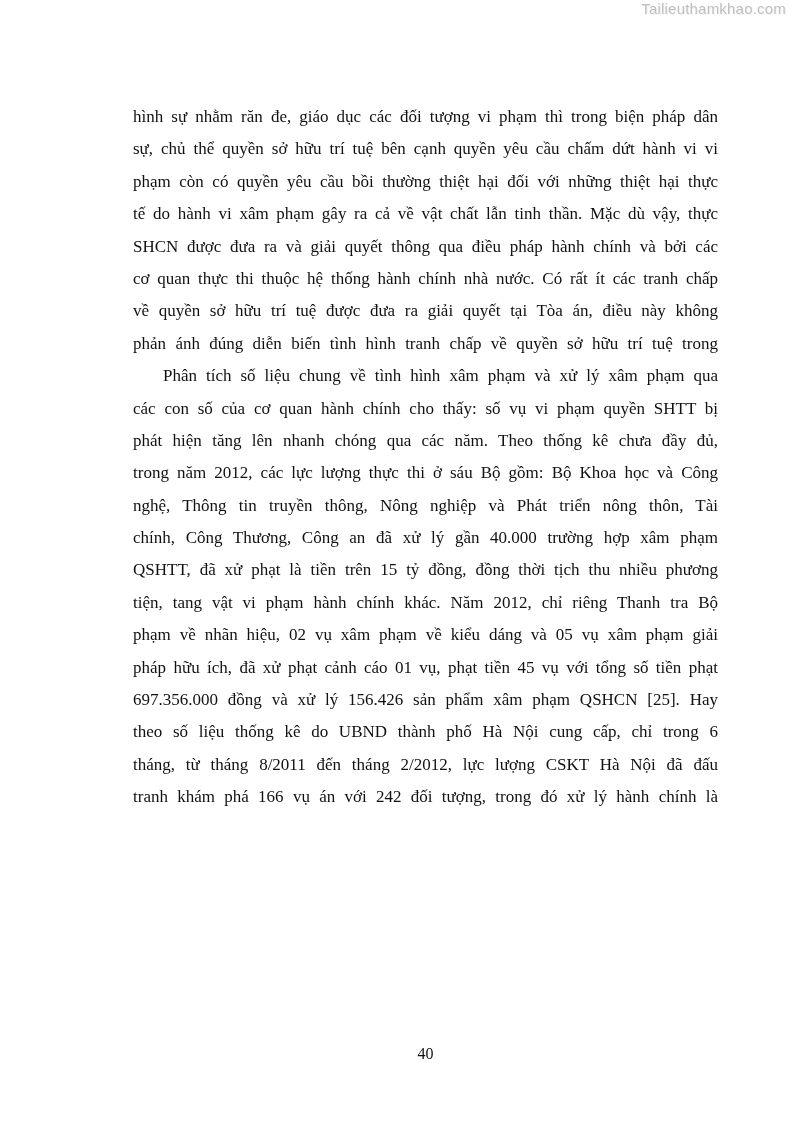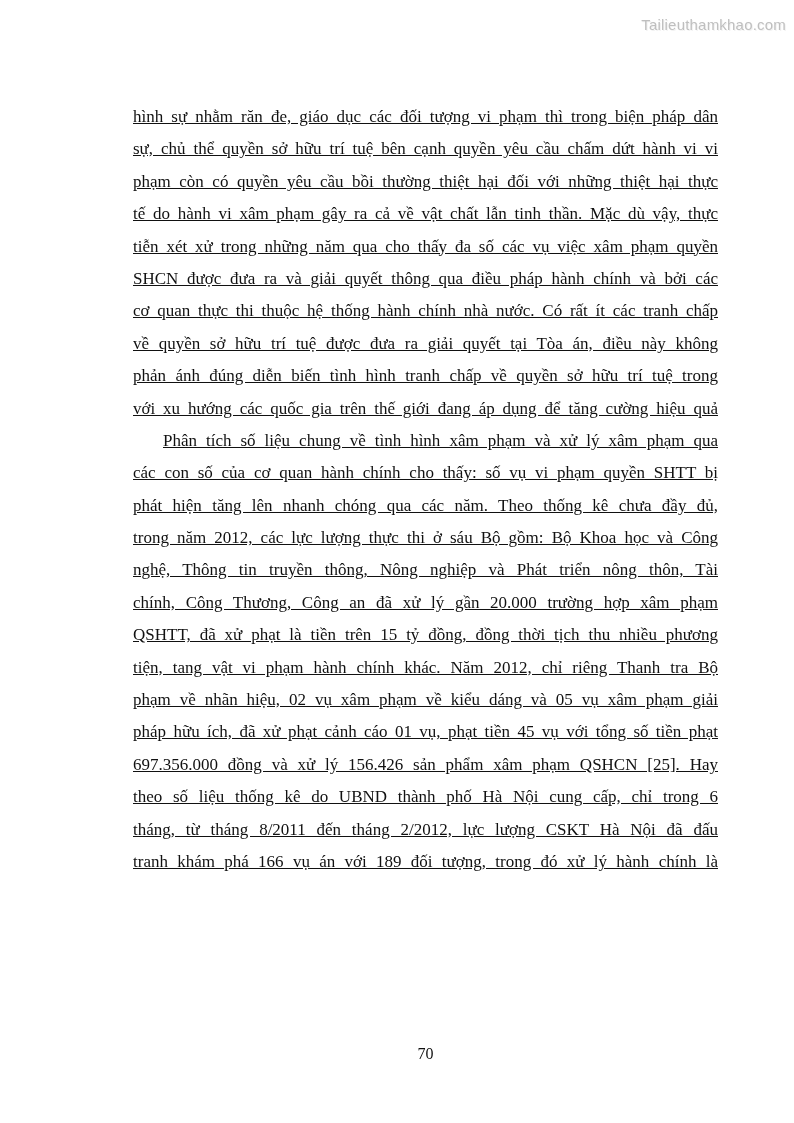--- a/index.html
+++ b/index.html
@@ -11,21 +11,21 @@
     position: relative;
     width: 794px;
     height: 1123px;
     background: #ffffff;
     overflow: hidden;
     font-family: "Liberation Serif", "DejaVu Serif", serif;
     color: #111111;
   }
   .watermark {
     position: absolute;
-    top: 16px;
+    top: 0;
     right: 8px;
     font-family: "Liberation Sans", "DejaVu Sans", sans-serif;
     font-size: 15px;
     color: #bfbfbf;
     text-shadow: 1px 1px 0 #f2f2f2;
     letter-spacing: 0.2px;
     user-select: none;
   }
   .text-block {
     position: absolute;
@@ -34,21 +34,20 @@
     width: 585px;
     font-size: 17px;
     line-height: 32.4px;
   }
   .line {
     text-align: justify;
     text-align-last: justify;
     -moz-text-align-last: justify;
     height: 32.4px;
     word-spacing: 0.5px;
-    text-decoration: underline;
   }
   .line.indent {
     text-indent: 30px;
   }
   .line.last-left {
     text-align: left;
     text-align-last: left;
     -moz-text-align-last: left;
   }
   .page-number {
@@ -66,37 +65,35 @@
 
 <div class="page">
 
   <div class="watermark">Tailieuthamkhao.com</div>
 
   <div class="text-block" id="text-block">
       <div class="line">hình sự nhằm răn đe, giáo dục các đối tượng vi phạm thì trong biện pháp dân</div>
       <div class="line">sự, chủ thể quyền sở hữu trí tuệ bên cạnh quyền yêu cầu chấm dứt hành vi vi</div>
       <div class="line">phạm còn có quyền yêu cầu bồi thường thiệt hại đối với những thiệt hại thực</div>
       <div class="line">tế do hành vi xâm phạm gây ra cả về vật chất lẫn tinh thần. Mặc dù vậy, thực</div>
-      <div class="line">tiễn xét xử trong những năm qua cho thấy đa số các vụ việc xâm phạm quyền</div>
       <div class="line">SHCN được đưa ra và giải quyết thông qua điều pháp hành chính và bởi các</div>
       <div class="line">cơ quan thực thi thuộc hệ thống hành chính nhà nước. Có rất ít các tranh chấp</div>
       <div class="line">về quyền sở hữu trí tuệ được đưa ra giải quyết tại Tòa án, điều này không</div>
       <div class="line">phản ánh đúng diễn biến tình hình tranh chấp về quyền sở hữu trí tuệ trong</div>
-      <div class="line">với xu hướng các quốc gia trên thế giới đang áp dụng để tăng cường hiệu quả</div>
       <div class="line indent">Phân tích số liệu chung về tình hình xâm phạm và xử lý xâm phạm qua</div>
       <div class="line">các con số của cơ quan hành chính cho thấy: số vụ vi phạm quyền SHTT bị</div>
       <div class="line">phát hiện tăng lên nhanh chóng qua các năm. Theo thống kê chưa đầy đủ,</div>
       <div class="line">trong năm 2012, các lực lượng thực thi ở sáu Bộ gồm: Bộ Khoa học và Công</div>
       <div class="line">nghệ, Thông tin truyền thông, Nông nghiệp và Phát triển nông thôn, Tài</div>
-      <div class="line">chính, Công Thương, Công an đã xử lý gần 20.000 trường hợp xâm phạm</div>
+      <div class="line">chính, Công Thương, Công an đã xử lý gần 40.000 trường hợp xâm phạm</div>
       <div class="line">QSHTT, đã xử phạt là tiền trên 15 tỷ đồng, đồng thời tịch thu nhiều phương</div>
       <div class="line">tiện, tang vật vi phạm hành chính khác. Năm 2012, chỉ riêng Thanh tra Bộ</div>
       <div class="line">phạm về nhãn hiệu, 02 vụ xâm phạm về kiểu dáng và 05 vụ xâm phạm giải</div>
       <div class="line">pháp hữu ích, đã xử phạt cảnh cáo 01 vụ, phạt tiền 45 vụ với tổng số tiền phạt</div>
       <div class="line">697.356.000 đồng và xử lý 156.426 sản phẩm xâm phạm QSHCN [25]. Hay</div>
       <div class="line">theo số liệu thống kê do UBND thành phố Hà Nội cung cấp, chỉ trong 6</div>
       <div class="line">tháng, từ tháng 8/2011 đến tháng 2/2012, lực lượng CSKT Hà Nội đã đấu</div>
-      <div class="line">tranh khám phá 166 vụ án với 189 đối tượng, trong đó xử lý hành chính là</div>
+      <div class="line">tranh khám phá 166 vụ án với 242 đối tượng, trong đó xử lý hành chính là</div>
     </div>
 
-  <div class="page-number">70</div>
+  <div class="page-number">40</div>
 
 </div>
 
 </body></html>

